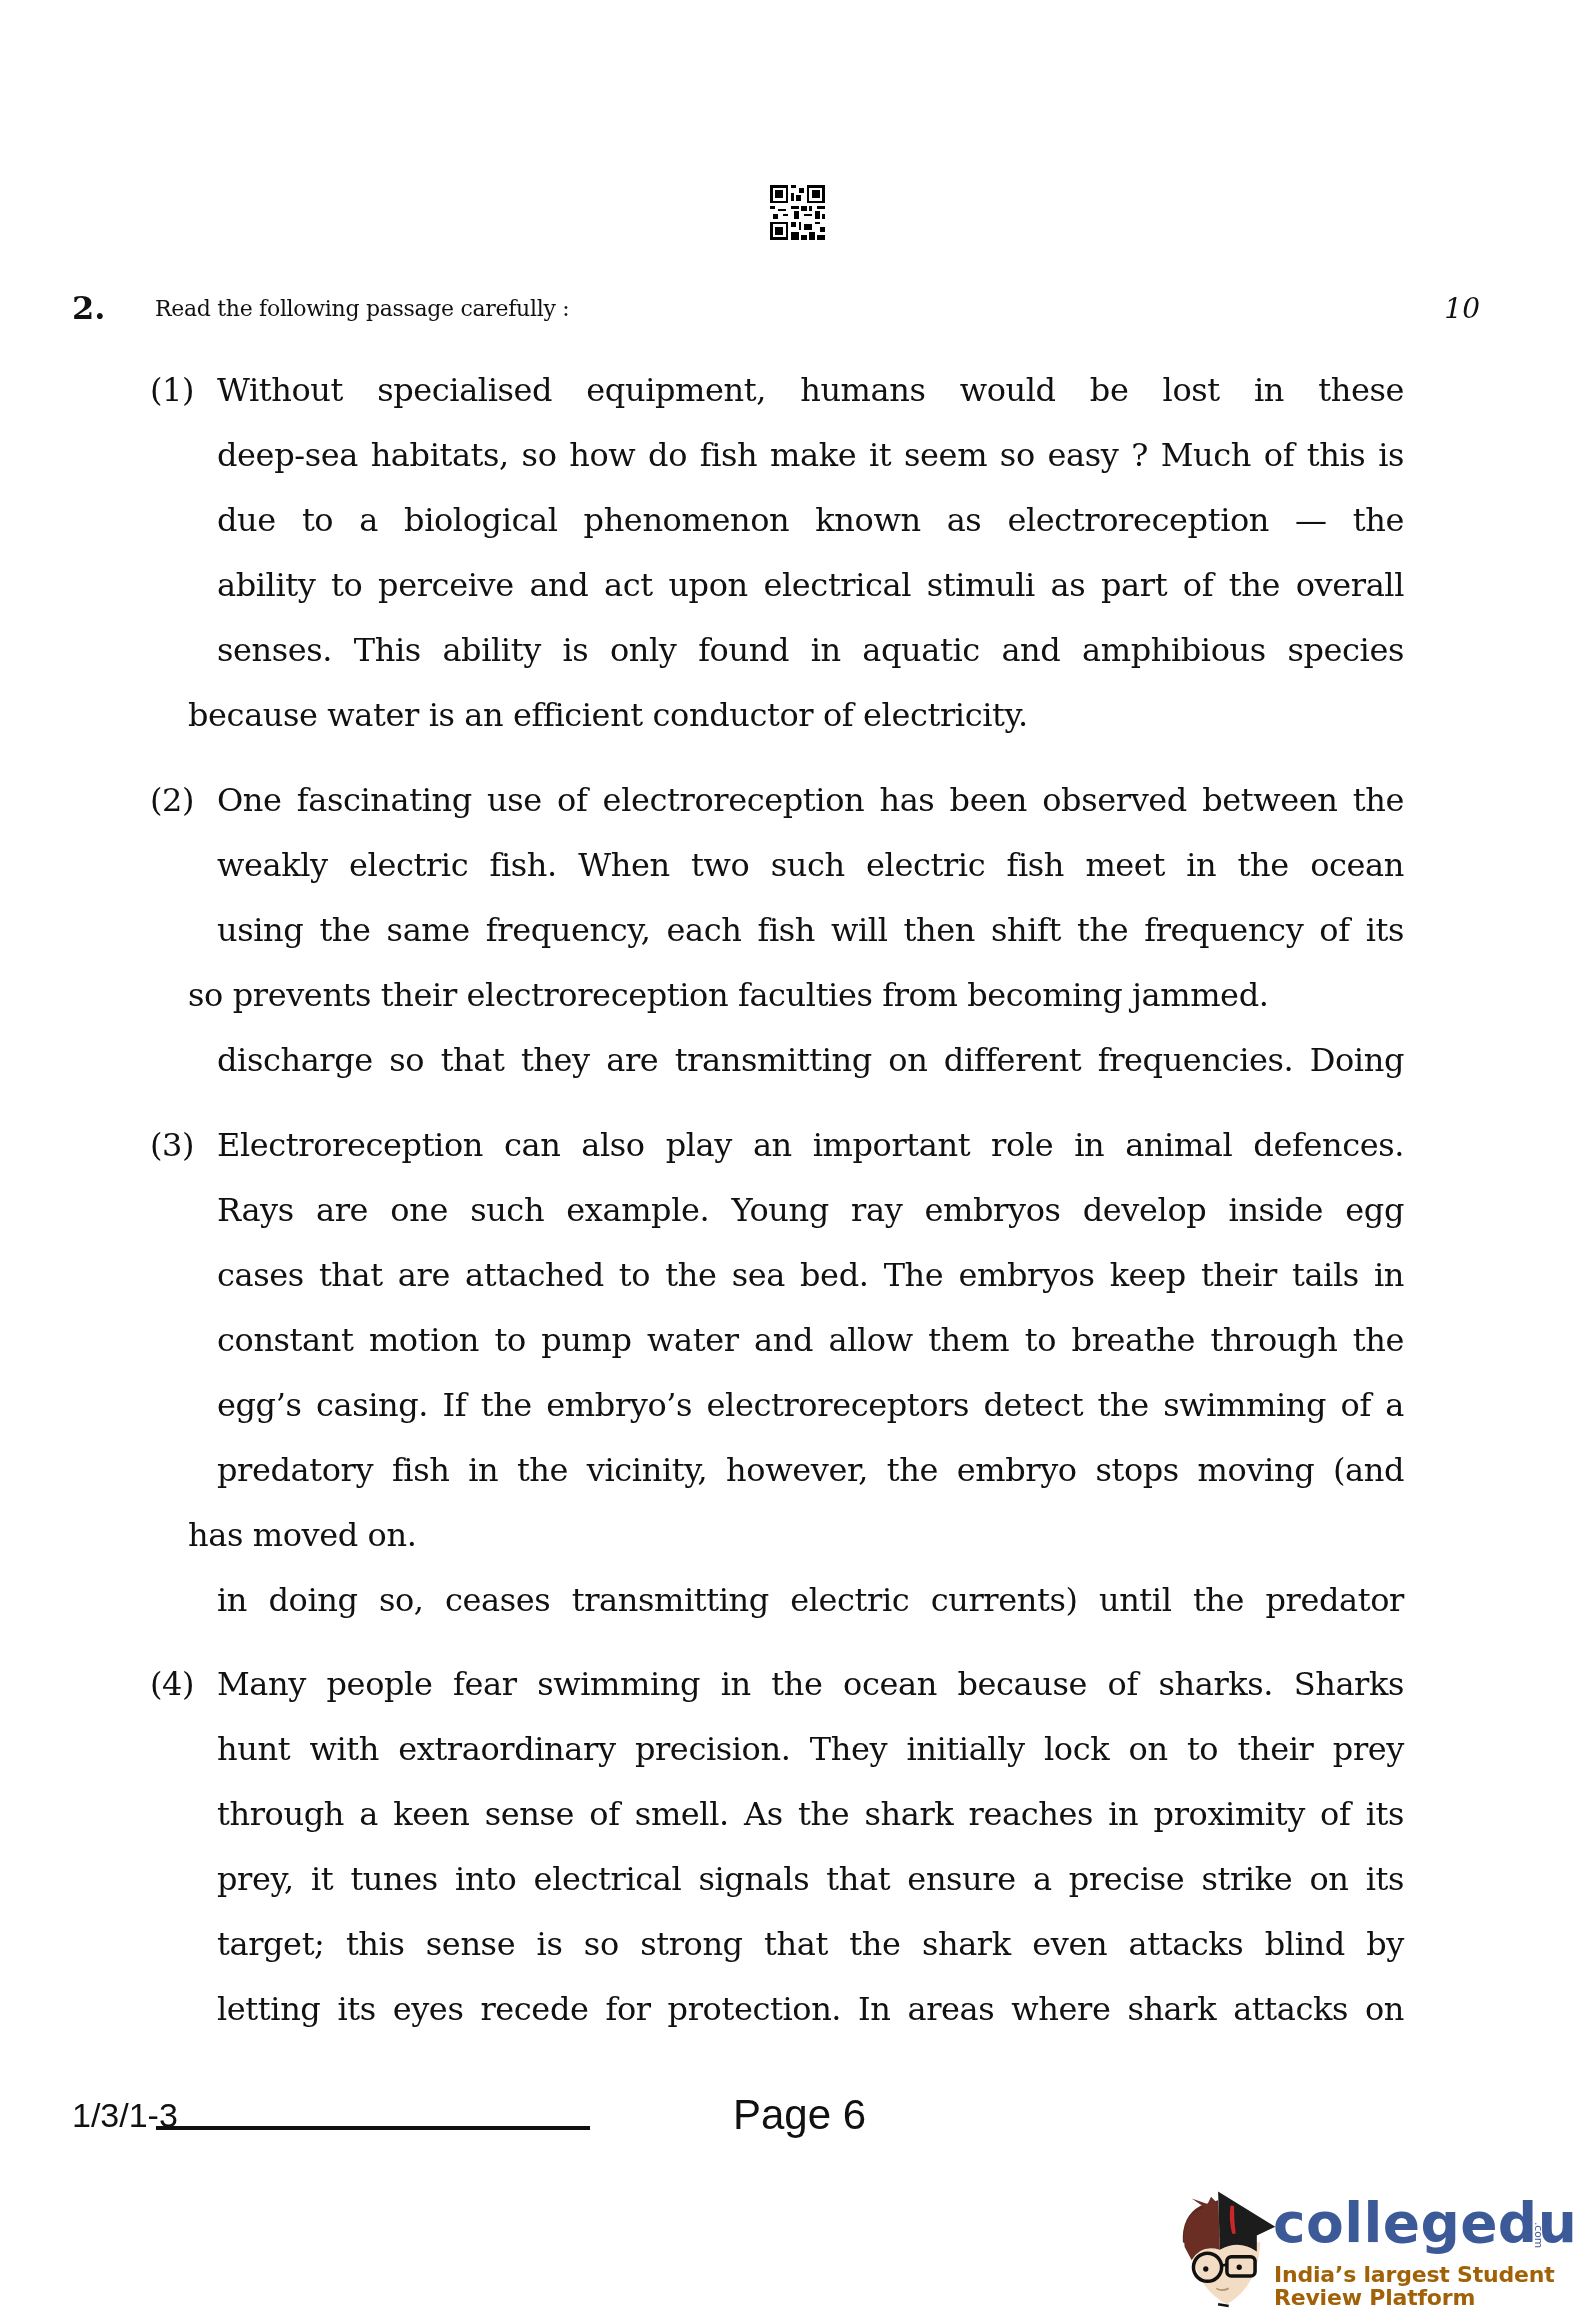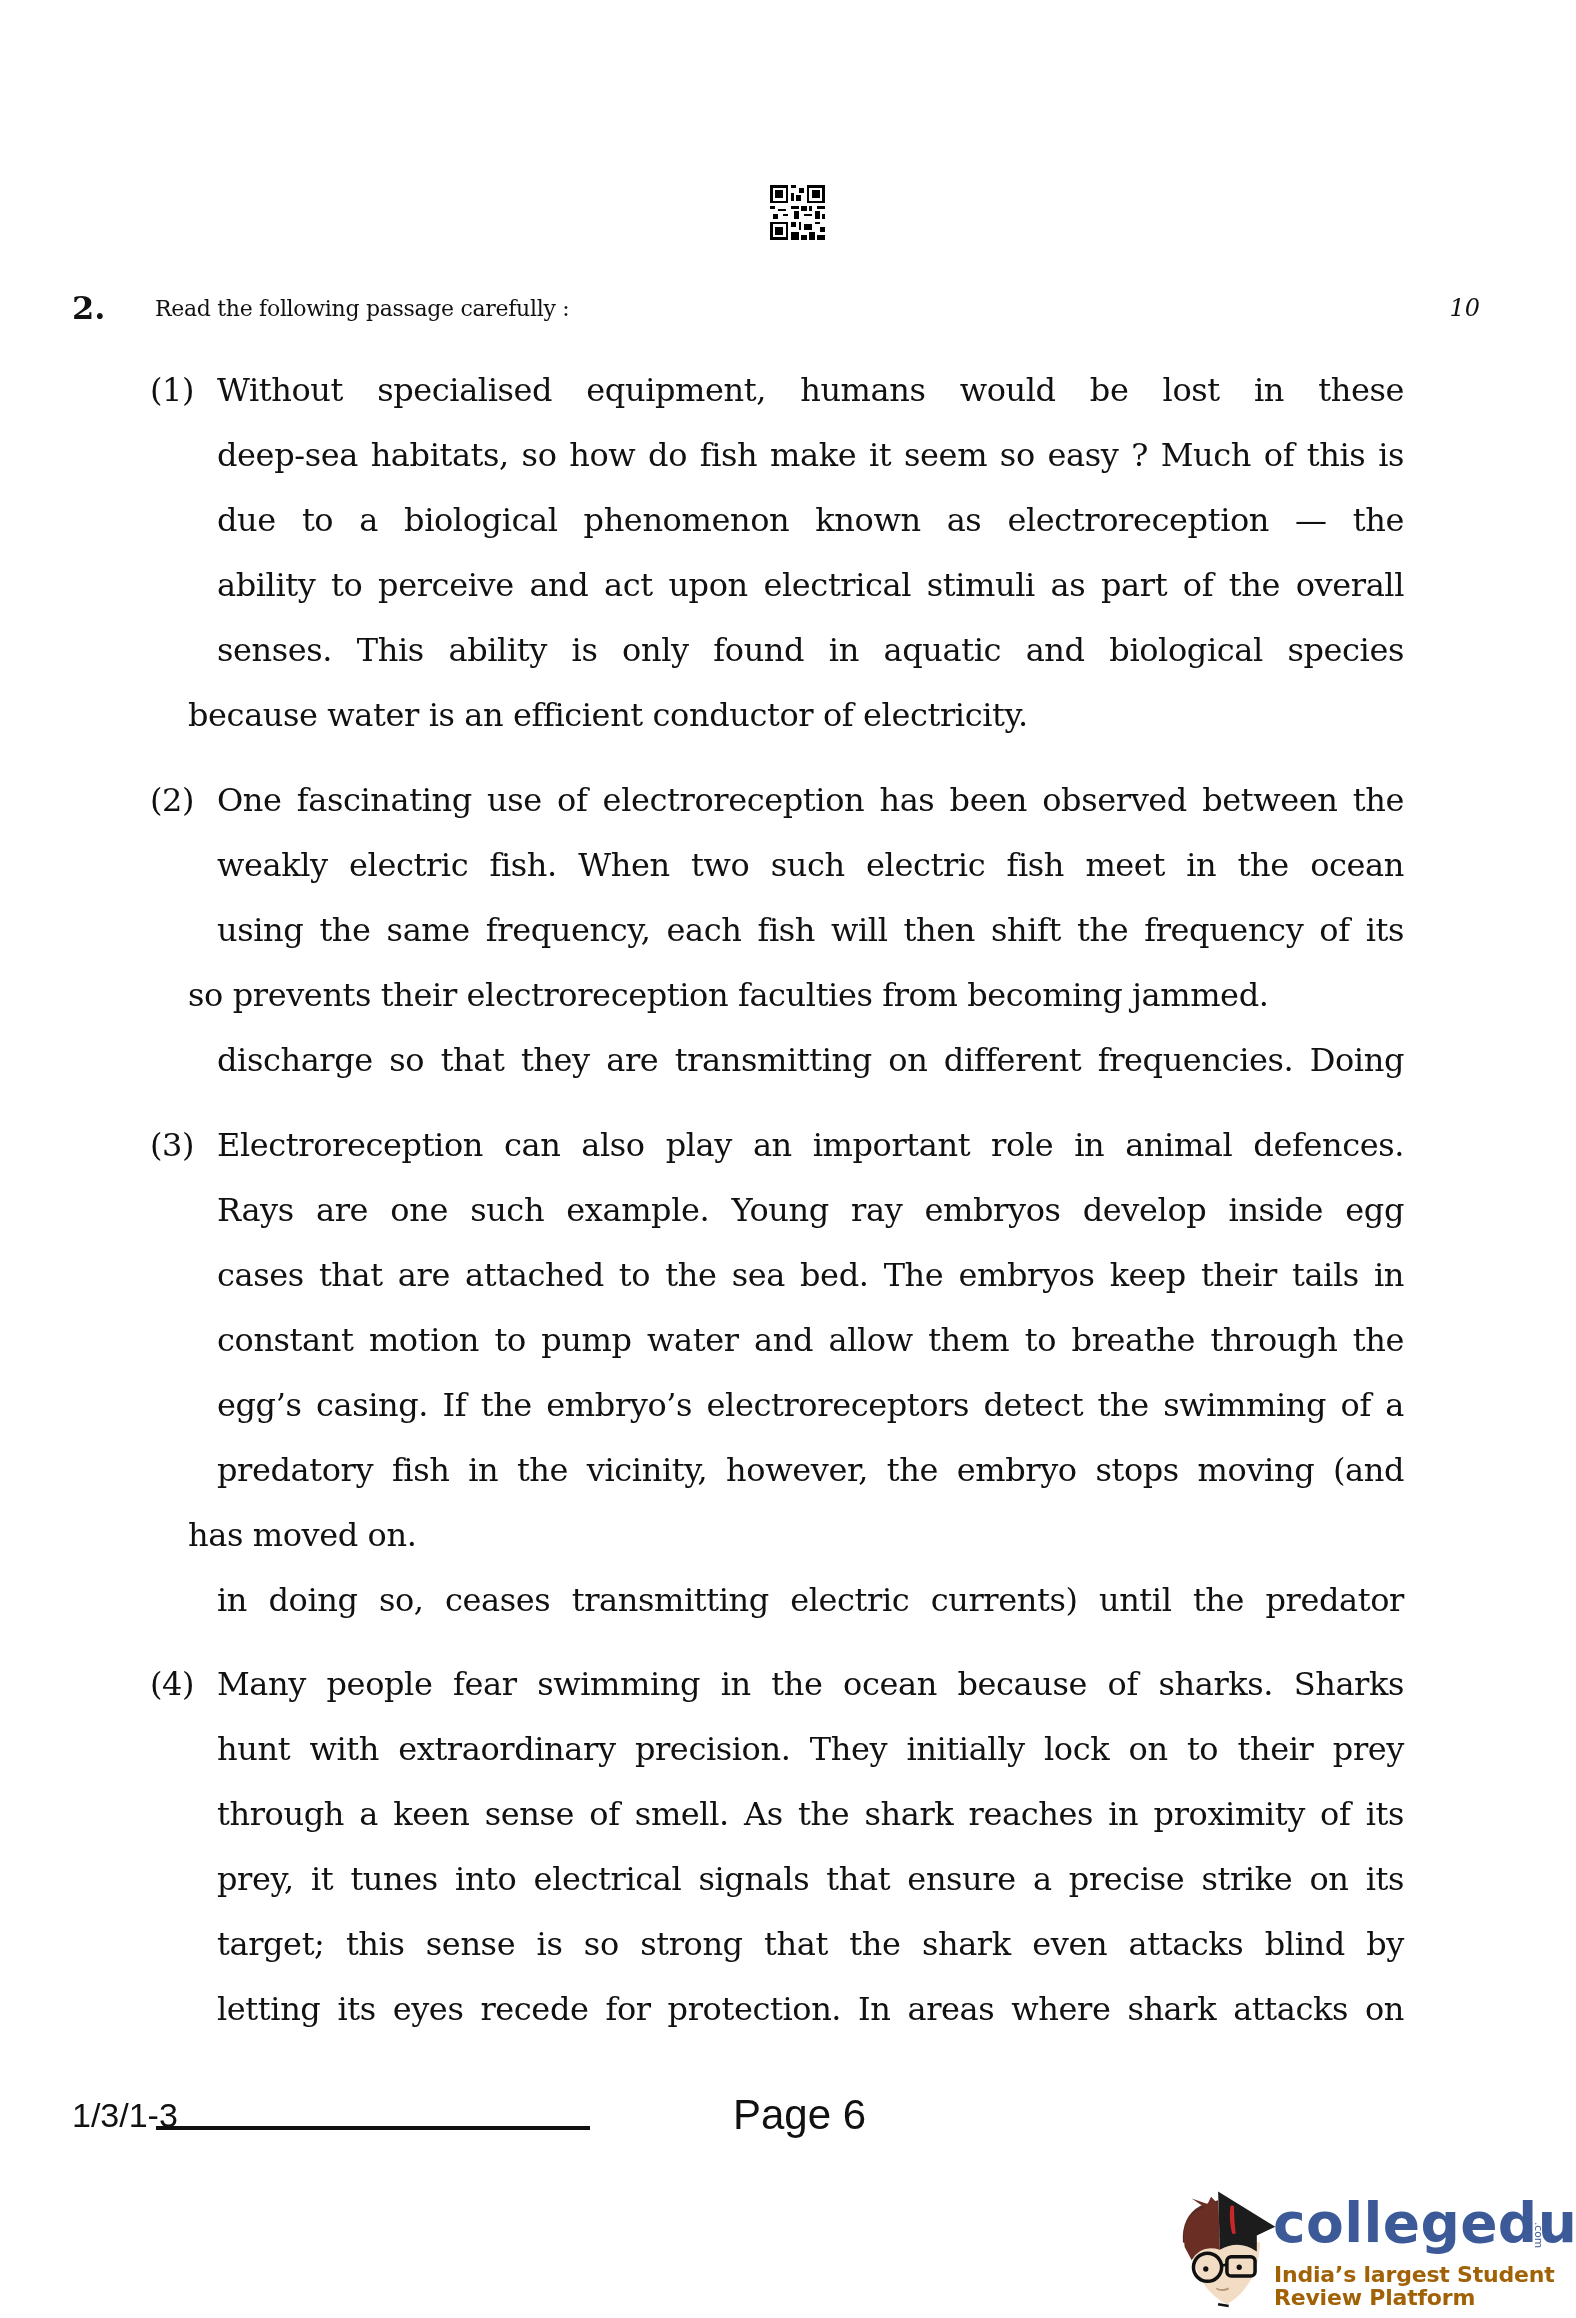--- a/index.html
+++ b/index.html
@@ -3,21 +3,21 @@
 <meta charset="utf-8">
 <style>
   html, body { margin: 0; padding: 0; background: #ffffff; }
   body { width: 1577px; height: 2319px; position: relative; overflow: hidden; color: #111; }
   .page { position: absolute; left: 0; top: 0; width: 1577px; height: 2319px; }
 
   .qr { position: absolute; left: 770px; top: 185px; width: 55px; height: 55px; }
 
   .q-num { position: absolute; left: 72px; top: 284px; font-family: "DejaVu Serif", serif; font-weight: bold; font-size: 32px; line-height: 49px; }
   .q-text { position: absolute; left: 155px; top: 284px; font-family: "DejaVu Serif", serif; font-size: 22px; line-height: 49px; letter-spacing: -0.3px; }
-  .q-marks { position: absolute; right: 97px; top: 284px; font-family: "DejaVu Serif", serif; font-style: italic; font-size: 24px; line-height: 49px; text-align: center; }
+  .q-marks { position: absolute; right: 97px; top: 284px; font-family: "DejaVu Serif", serif; font-style: italic; font-size: 28px; line-height: 49px; text-align: center; }
 
   .para { position: absolute; left: 150px; width: 1254px; font-family: "DejaVu Serif", serif; font-size: 32px; letter-spacing: -0.4px; }
   .para .pnum { position: absolute; left: 0; top: 0; line-height: 65px; }
   .para .line { display: block; margin-left: 67px; width: 1187px; height: 65px; line-height: 65px; text-align: justify; text-align-last: justify; white-space: nowrap; overflow: visible; }
   .para .line.last { text-align-last: left; margin-left: 38px; }
   .para .line span.j { display: inline-block; width: 100%; text-align: justify; text-align-last: justify; white-space: normal; }
   .para .line.last span.j { text-align-last: left; }
 
   #p1 { top: 358px; }
   #p2 { top: 768px; }
@@ -82,21 +82,21 @@
   <div class="q-num">2.</div>
   <div class="q-text">Read the following passage carefully :</div>
   <div class="q-marks">10</div>
 
   <div class="para" id="p1">
     <span class="pnum">(1)</span>
     <span class="line"><span class="j">Without specialised equipment, humans would be lost in these</span></span>
     <span class="line"><span class="j">deep-sea habitats, so how do fish make it seem so easy ? Much of this is</span></span>
     <span class="line"><span class="j">due to a biological phenomenon known as electroreception — the</span></span>
     <span class="line"><span class="j">ability to perceive and act upon electrical stimuli as part of the overall</span></span>
-    <span class="line"><span class="j">senses. This ability is only found in aquatic and biological species</span></span>
+    <span class="line"><span class="j">senses. This ability is only found in aquatic and amphibious species</span></span>
     <span class="line last"><span class="j">because water is an efficient conductor of electricity.</span></span>
   </div>
 
   <div class="para" id="p2">
     <span class="pnum">(2)</span>
     <span class="line"><span class="j">One fascinating use of electroreception has been observed between the</span></span>
     <span class="line"><span class="j">weakly electric fish. When two such electric fish meet in the ocean</span></span>
     <span class="line"><span class="j">using the same frequency, each fish will then shift the frequency of its</span></span>
     <span class="line last"><span class="j">so prevents their electroreception faculties from becoming jammed.</span></span>
     <span class="line"><span class="j">discharge so that they are transmitting on different frequencies. Doing</span></span>

